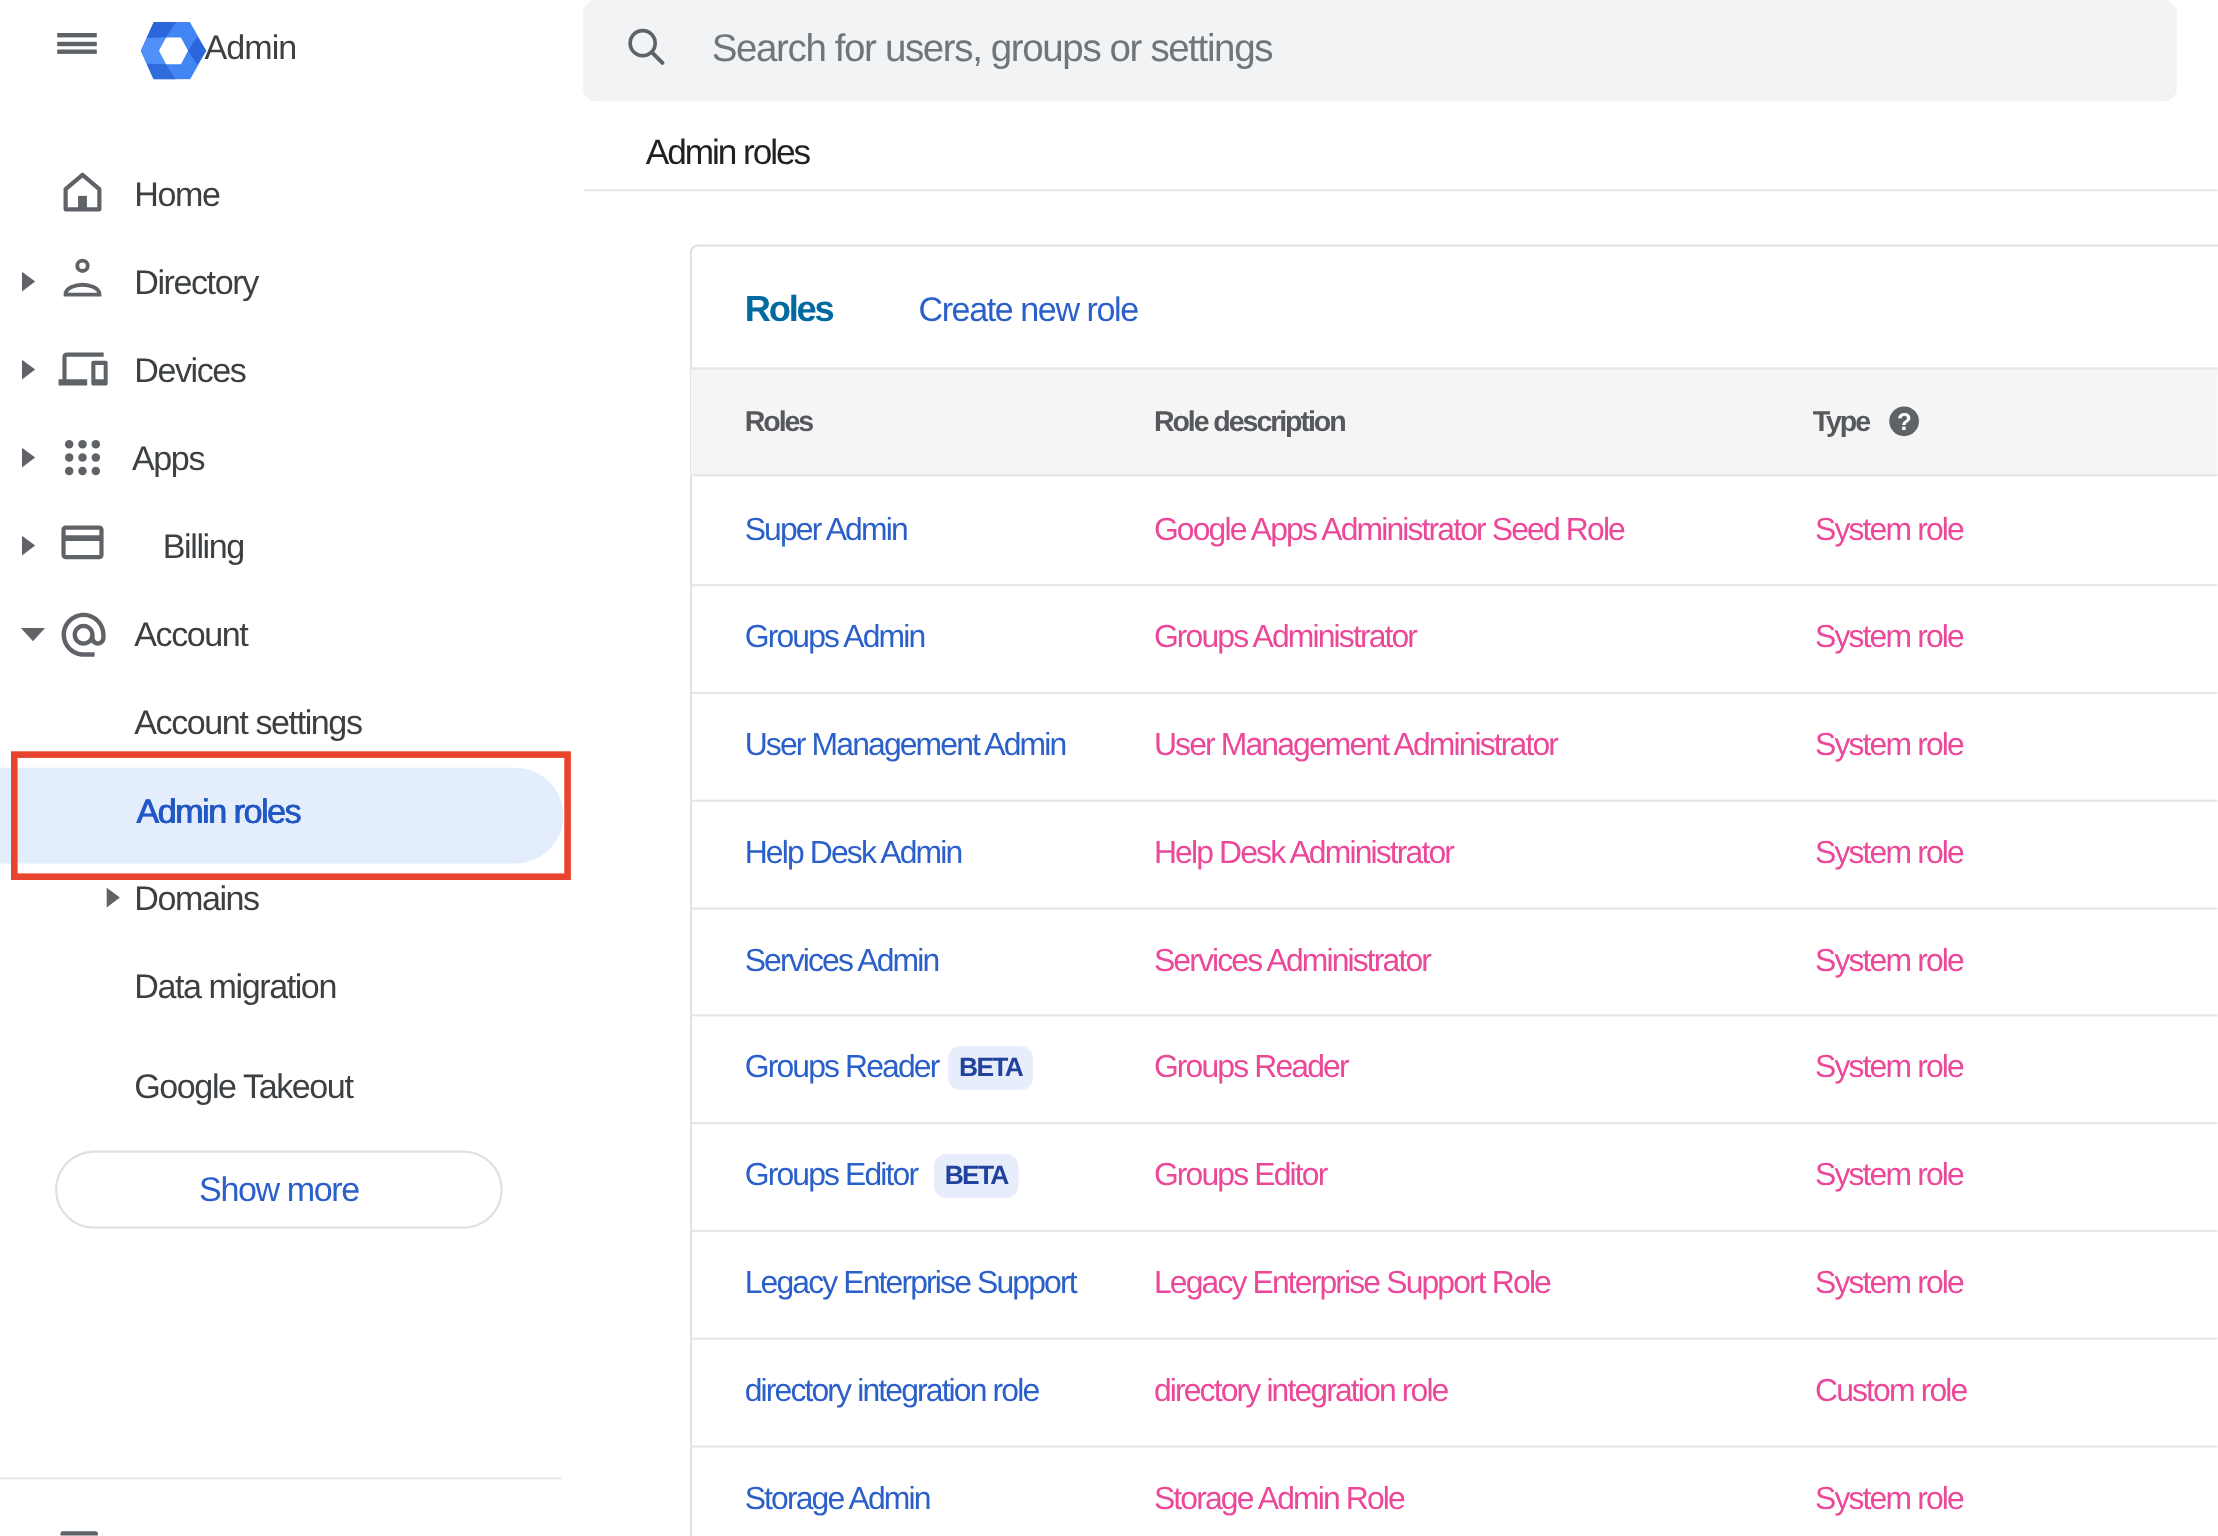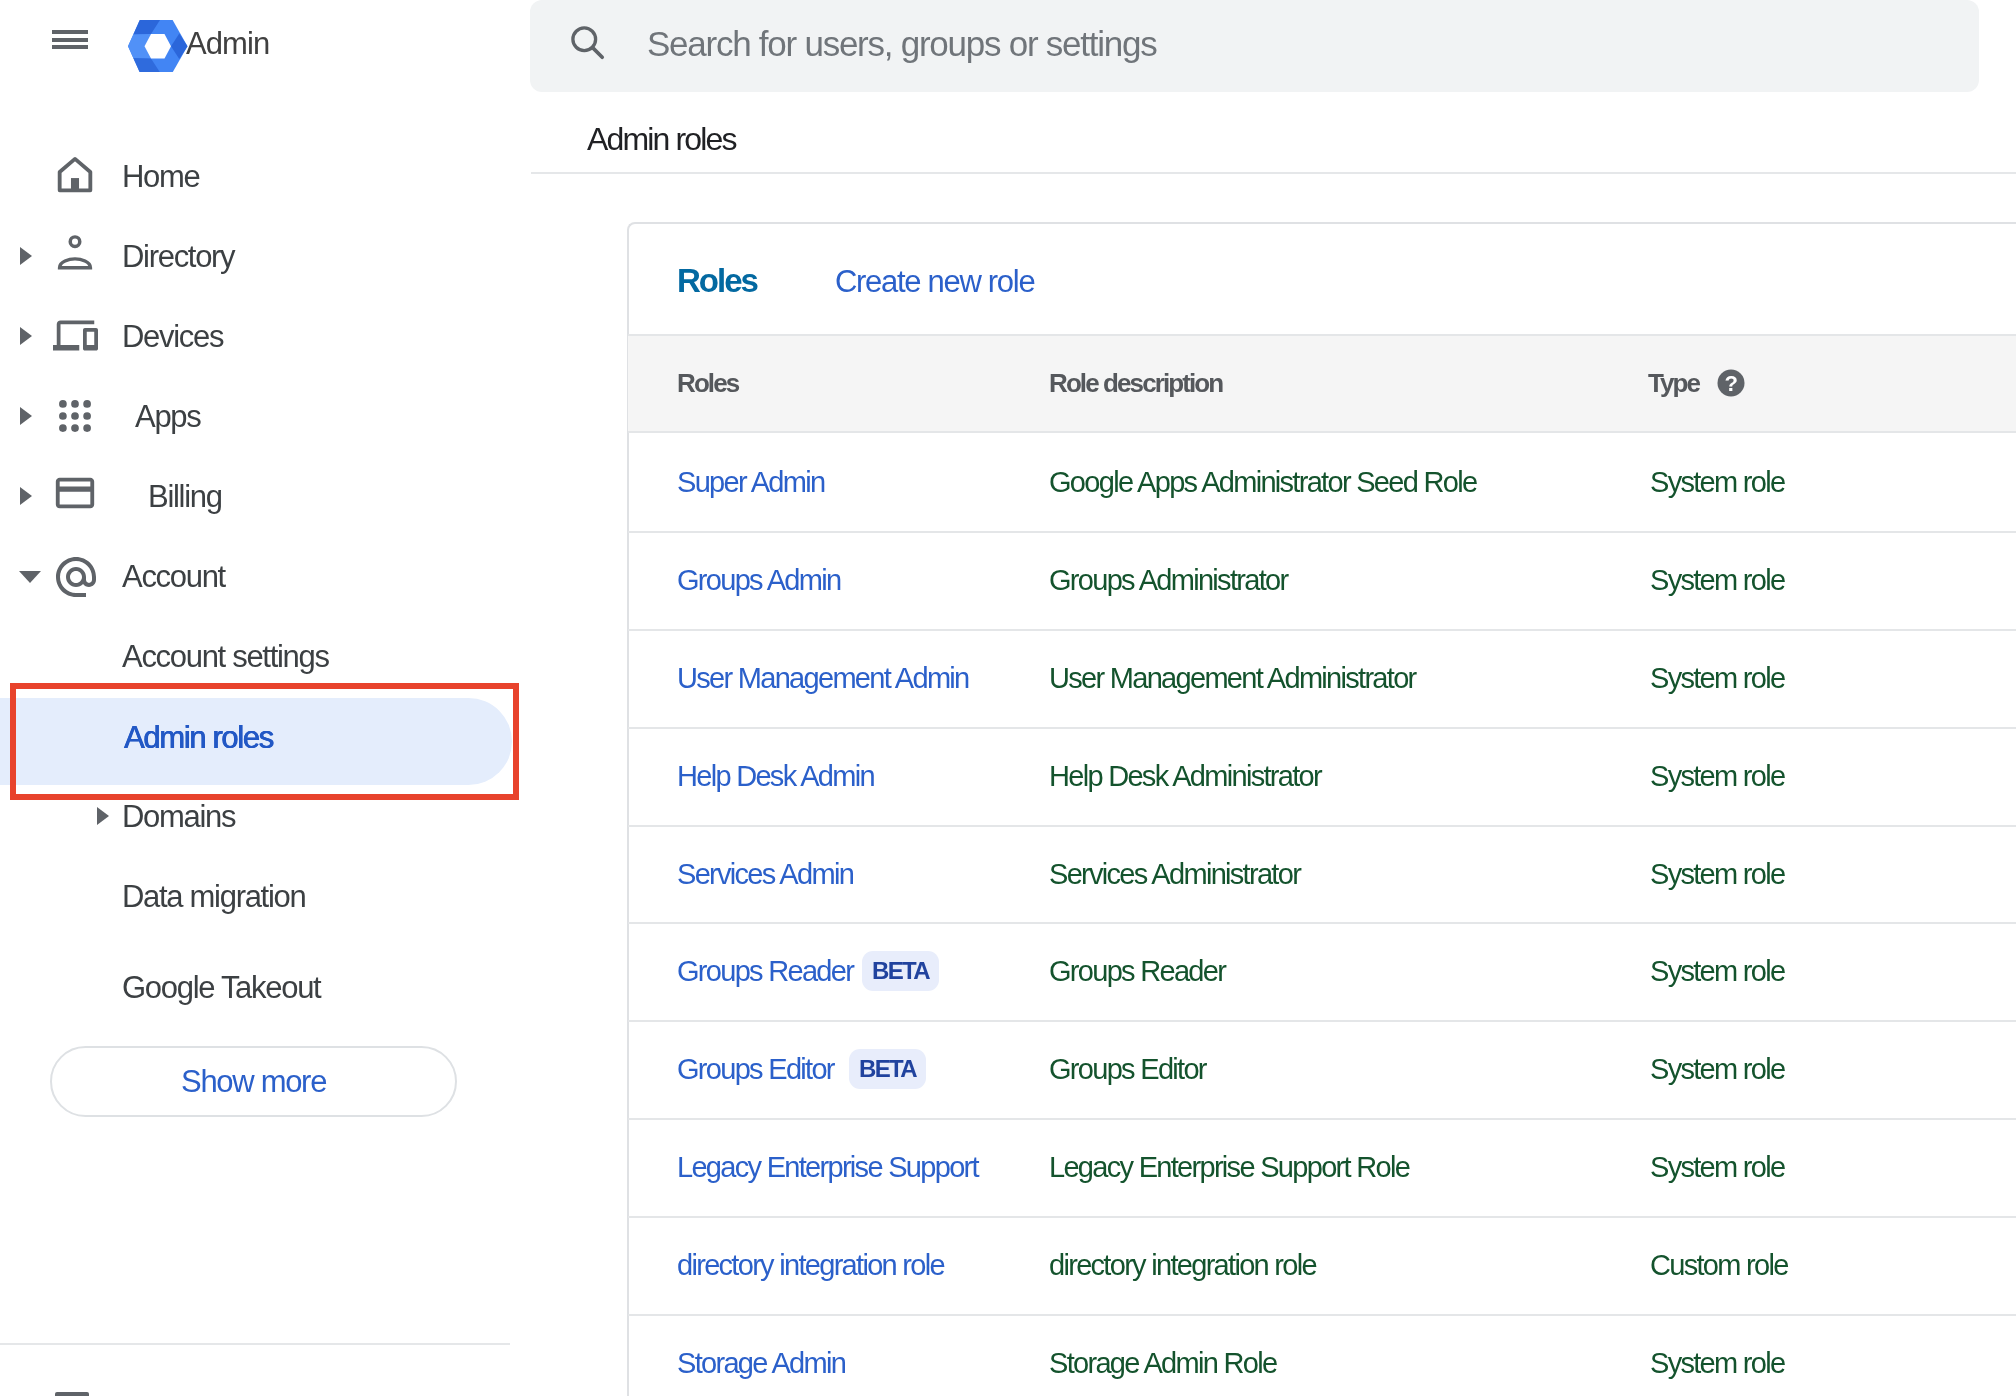--- a/index.html
+++ b/index.html
@@ -4,21 +4,21 @@
 <style>
   * { margin:0; padding:0; box-sizing:border-box; }
   html,body { width:2016px; height:1396px; background:#fff; overflow:hidden;
     font-family:"Liberation Sans", sans-serif; letter-spacing:-0.042em; }
   .abs { position:absolute; }
   .vc { transform:translateY(-50%); white-space:nowrap; }
   .navlbl { font-size:31px; color:#3c4043; letter-spacing:-1.3px; }
   .tri-r { width:0; height:0; border-top:9.5px solid transparent; border-bottom:9.5px solid transparent; border-left:12px solid #5f6368; }
   .tri-d { width:0; height:0; border-left:11px solid transparent; border-right:11px solid transparent; border-top:12px solid #5f6368; }
   .cell-link { font-size:29px; color:#2b60ca; letter-spacing:-1.7px; }
-  .cell-desc { font-size:29px; color:#14532d; letter-spacing:-1.7px; }
+  .cell-desc { font-size:29px; color:#ec4899; letter-spacing:-1.7px; }
   .chip { background:#e8edfb; border-radius:11px; width:77px; height:40px; text-align:center; }
   .chip span { font-size:24px; font-weight:bold; color:#21439e; line-height:40px; letter-spacing:-1.6px; }
 </style>
 </head>
 <body>
 
 <div class="abs" style="left:52px; top:30px; width:36px;">
   <div style="height:4px; background:#5f6368;"></div>
   <div style="height:4px; background:#5f6368; margin-top:3.5px;"></div>
   <div style="height:4px; background:#5f6368; margin-top:3.5px;"></div>
@@ -76,21 +76,21 @@
 <svg class="abs" style="left:52px; top:470px;" width="46" height="46" viewBox="0 0 24 24">
   <path d="M20 4H4c-1.1 0-2 .9-2 2v12c0 1.1.9 2 2 2h16c1.1 0 2-.9 2-2V6c0-1.1-.9-2-2-2zm0 14H4v-6.6h16V18zm0-9.4H4V6h16v2.6z" fill="#5f6368"></path>
 </svg>
 <svg class="abs" style="left:52px; top:553px;" width="48" height="48" viewBox="0 0 24 24">
   <path d="M12 2C6.48 2 2 6.48 2 12s4.48 10 10 10h5v-2h-5c-4.34 0-8-3.66-8-8s3.66-8 8-8 8 3.66 8 8v1.43c0 .79-.71 1.57-1.5 1.57s-1.5-.78-1.5-1.57V12c0-2.76-2.24-5-5-5s-5 2.24-5 5 2.24 5 5 5c1.38 0 2.64-.56 3.54-1.47.65.89 1.77 1.47 2.96 1.47 1.97 0 3.5-1.6 3.5-3.57V12c0-5.52-4.48-10-10-10zm0 13c-1.66 0-3-1.34-3-3s1.34-3 3-3 3 1.34 3 3-1.34 3-3 3z" fill="#5f6368"></path>
 </svg>
 
 <div class="abs vc navlbl" style="left:122px; top:177px;">Home</div>
 <div class="abs vc navlbl" style="left:122px; top:257px;">Directory</div>
 <div class="abs vc navlbl" style="left:122px; top:337px;">Devices</div>
-<div class="abs vc navlbl" style="left:135px; top:417px;text-align:right;">Apps</div>
+<div class="abs vc navlbl" style="left:120px; top:417px;text-align:right;">Apps</div>
 <div class="abs vc navlbl" style="left:122px; top:497px;margin-left:26px;">Billing</div>
 <div class="abs vc navlbl" style="left:122px; top:577px;">Account</div>
 <div class="abs vc navlbl" style="left:122px; top:657px;">Account settings</div>
 
 <div class="abs" style="left:0; top:698px; width:512px; height:87px; background:#e4edfc; border-radius:0 43.5px 43.5px 0;"></div>
 <div class="abs vc" style="left:124px; top:738px; font-size:31px; color:#2258c5; letter-spacing:-1.35px; text-shadow:0.5px 0 0 currentColor, -0.3px 0 0 currentColor;">Admin roles</div>
 <div class="abs" style="left:10px; top:683px; width:509px; height:117px; border:6px solid #e8432c;"></div>
 
 <div class="abs vc navlbl" style="left:122px; top:817px;">Domains</div>
 <div class="abs vc navlbl" style="left:122px; top:897px;">Data migration</div>

